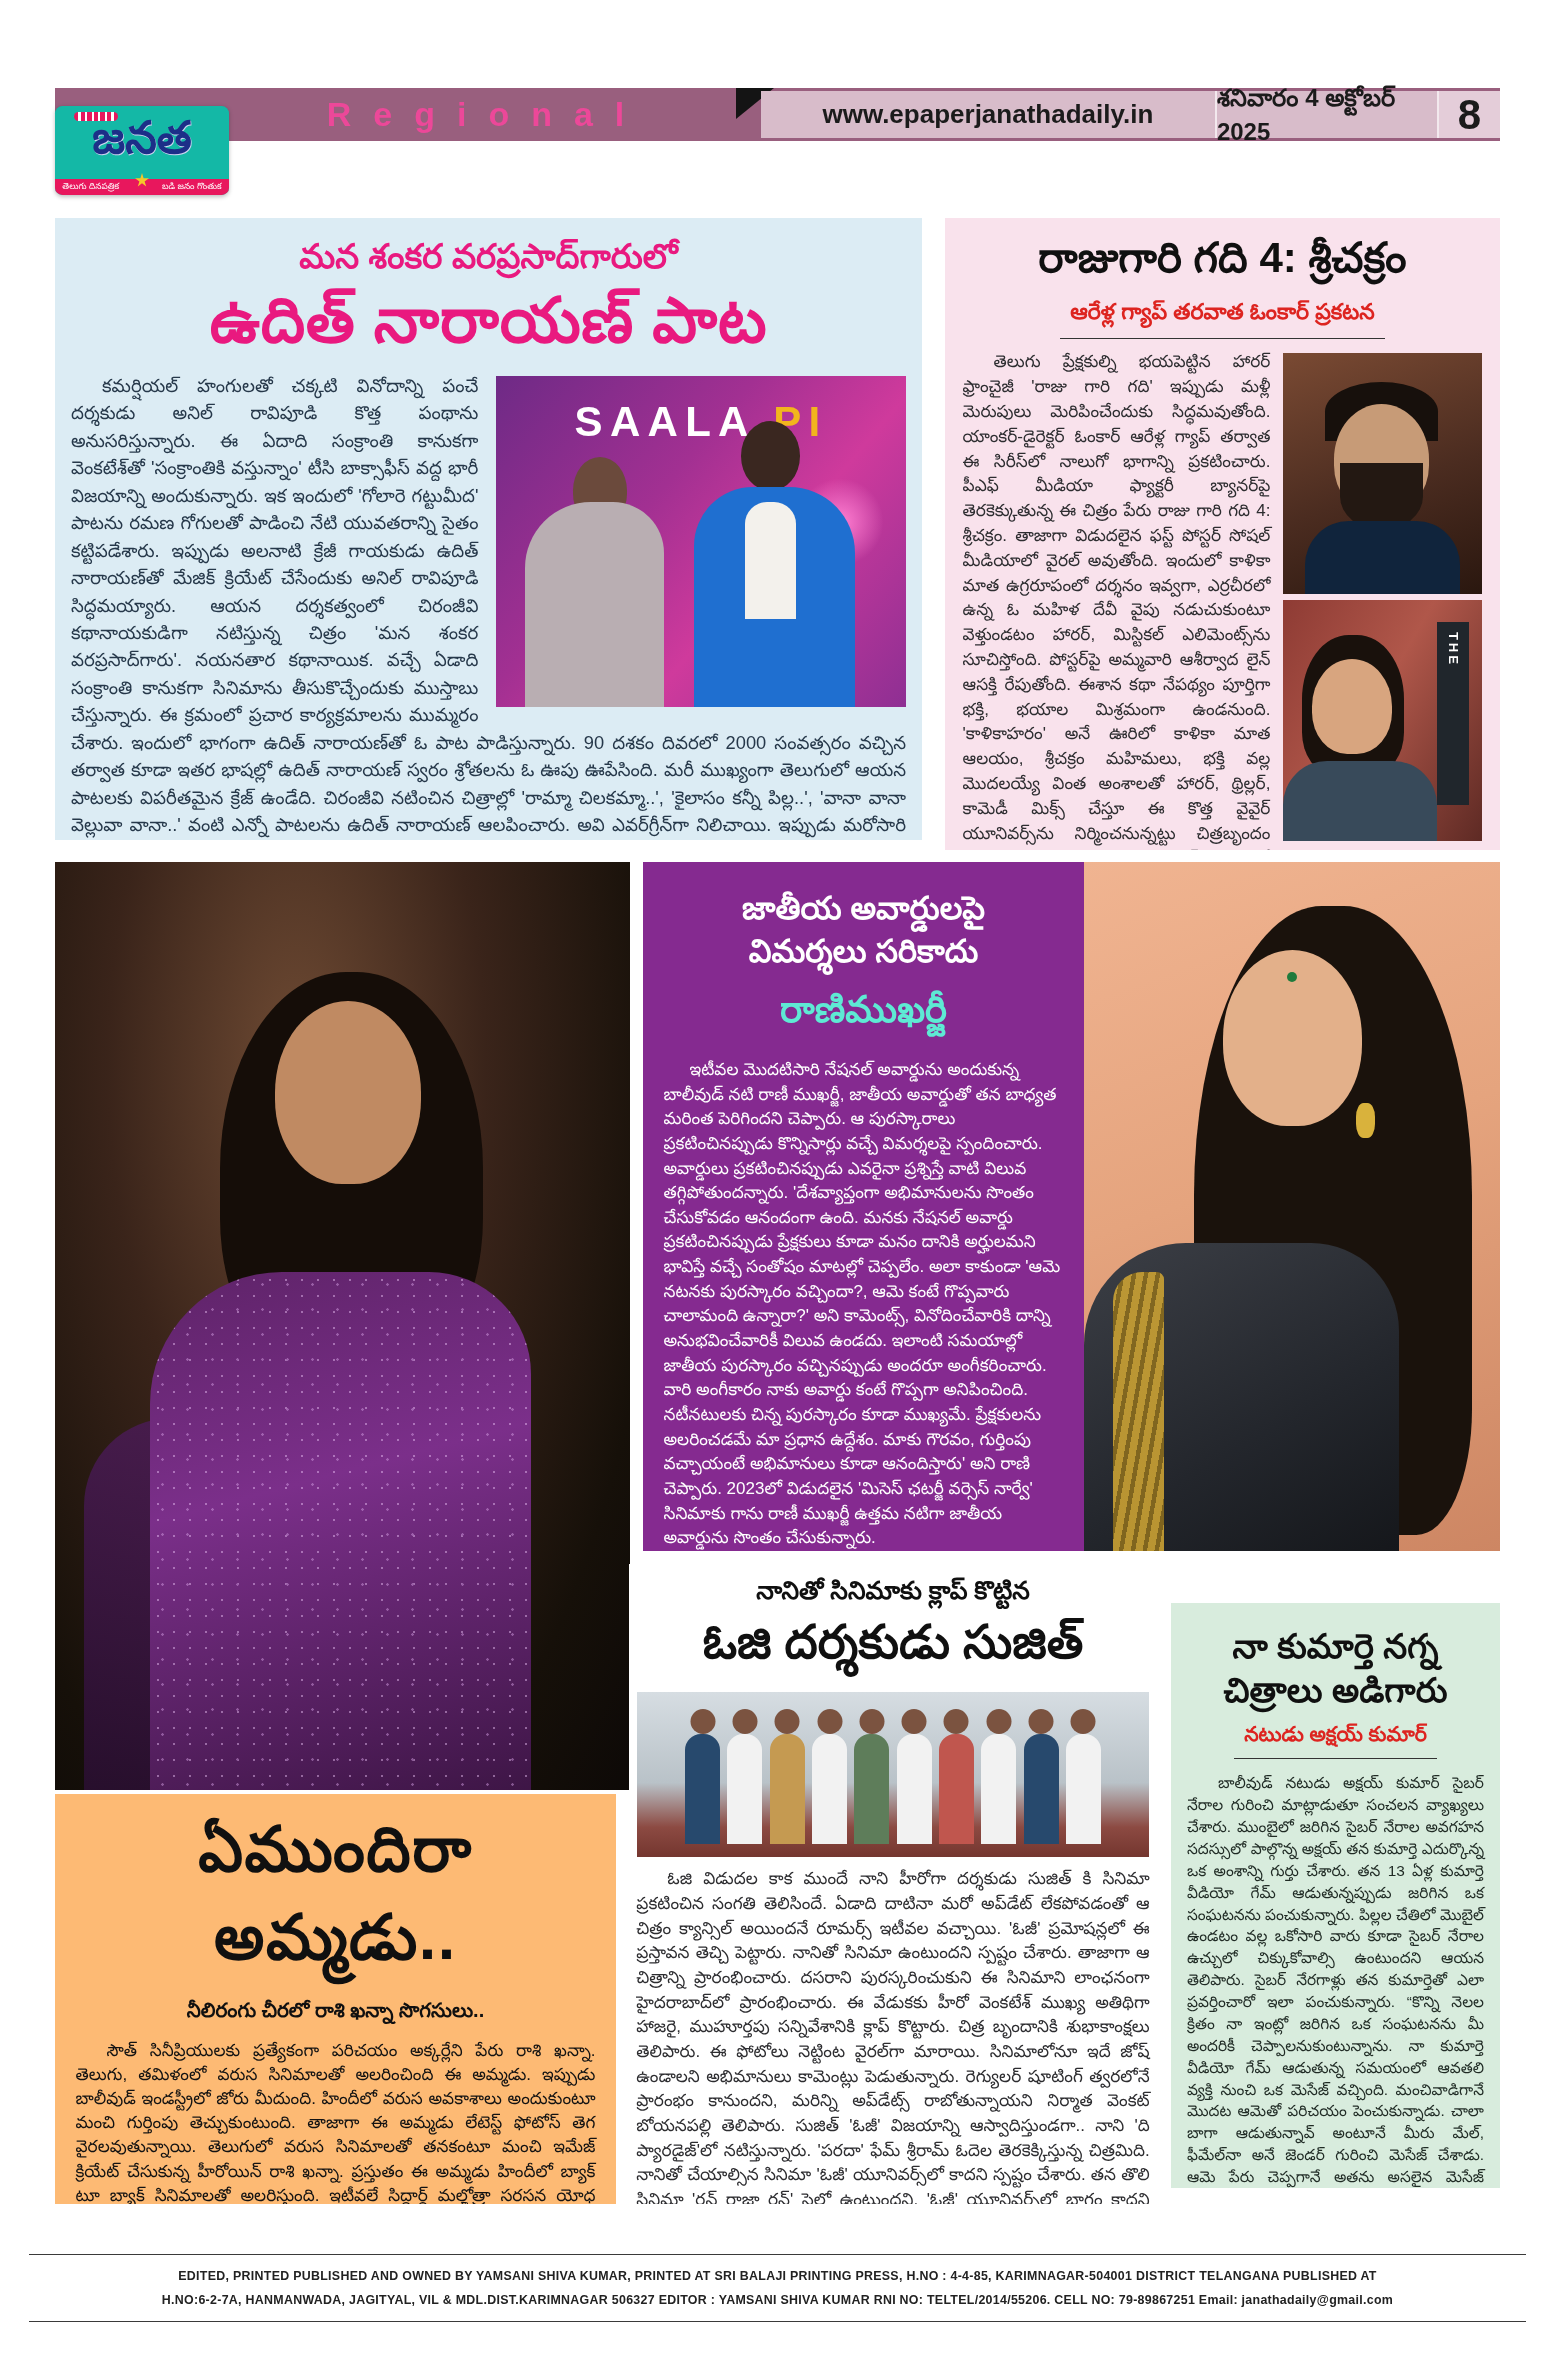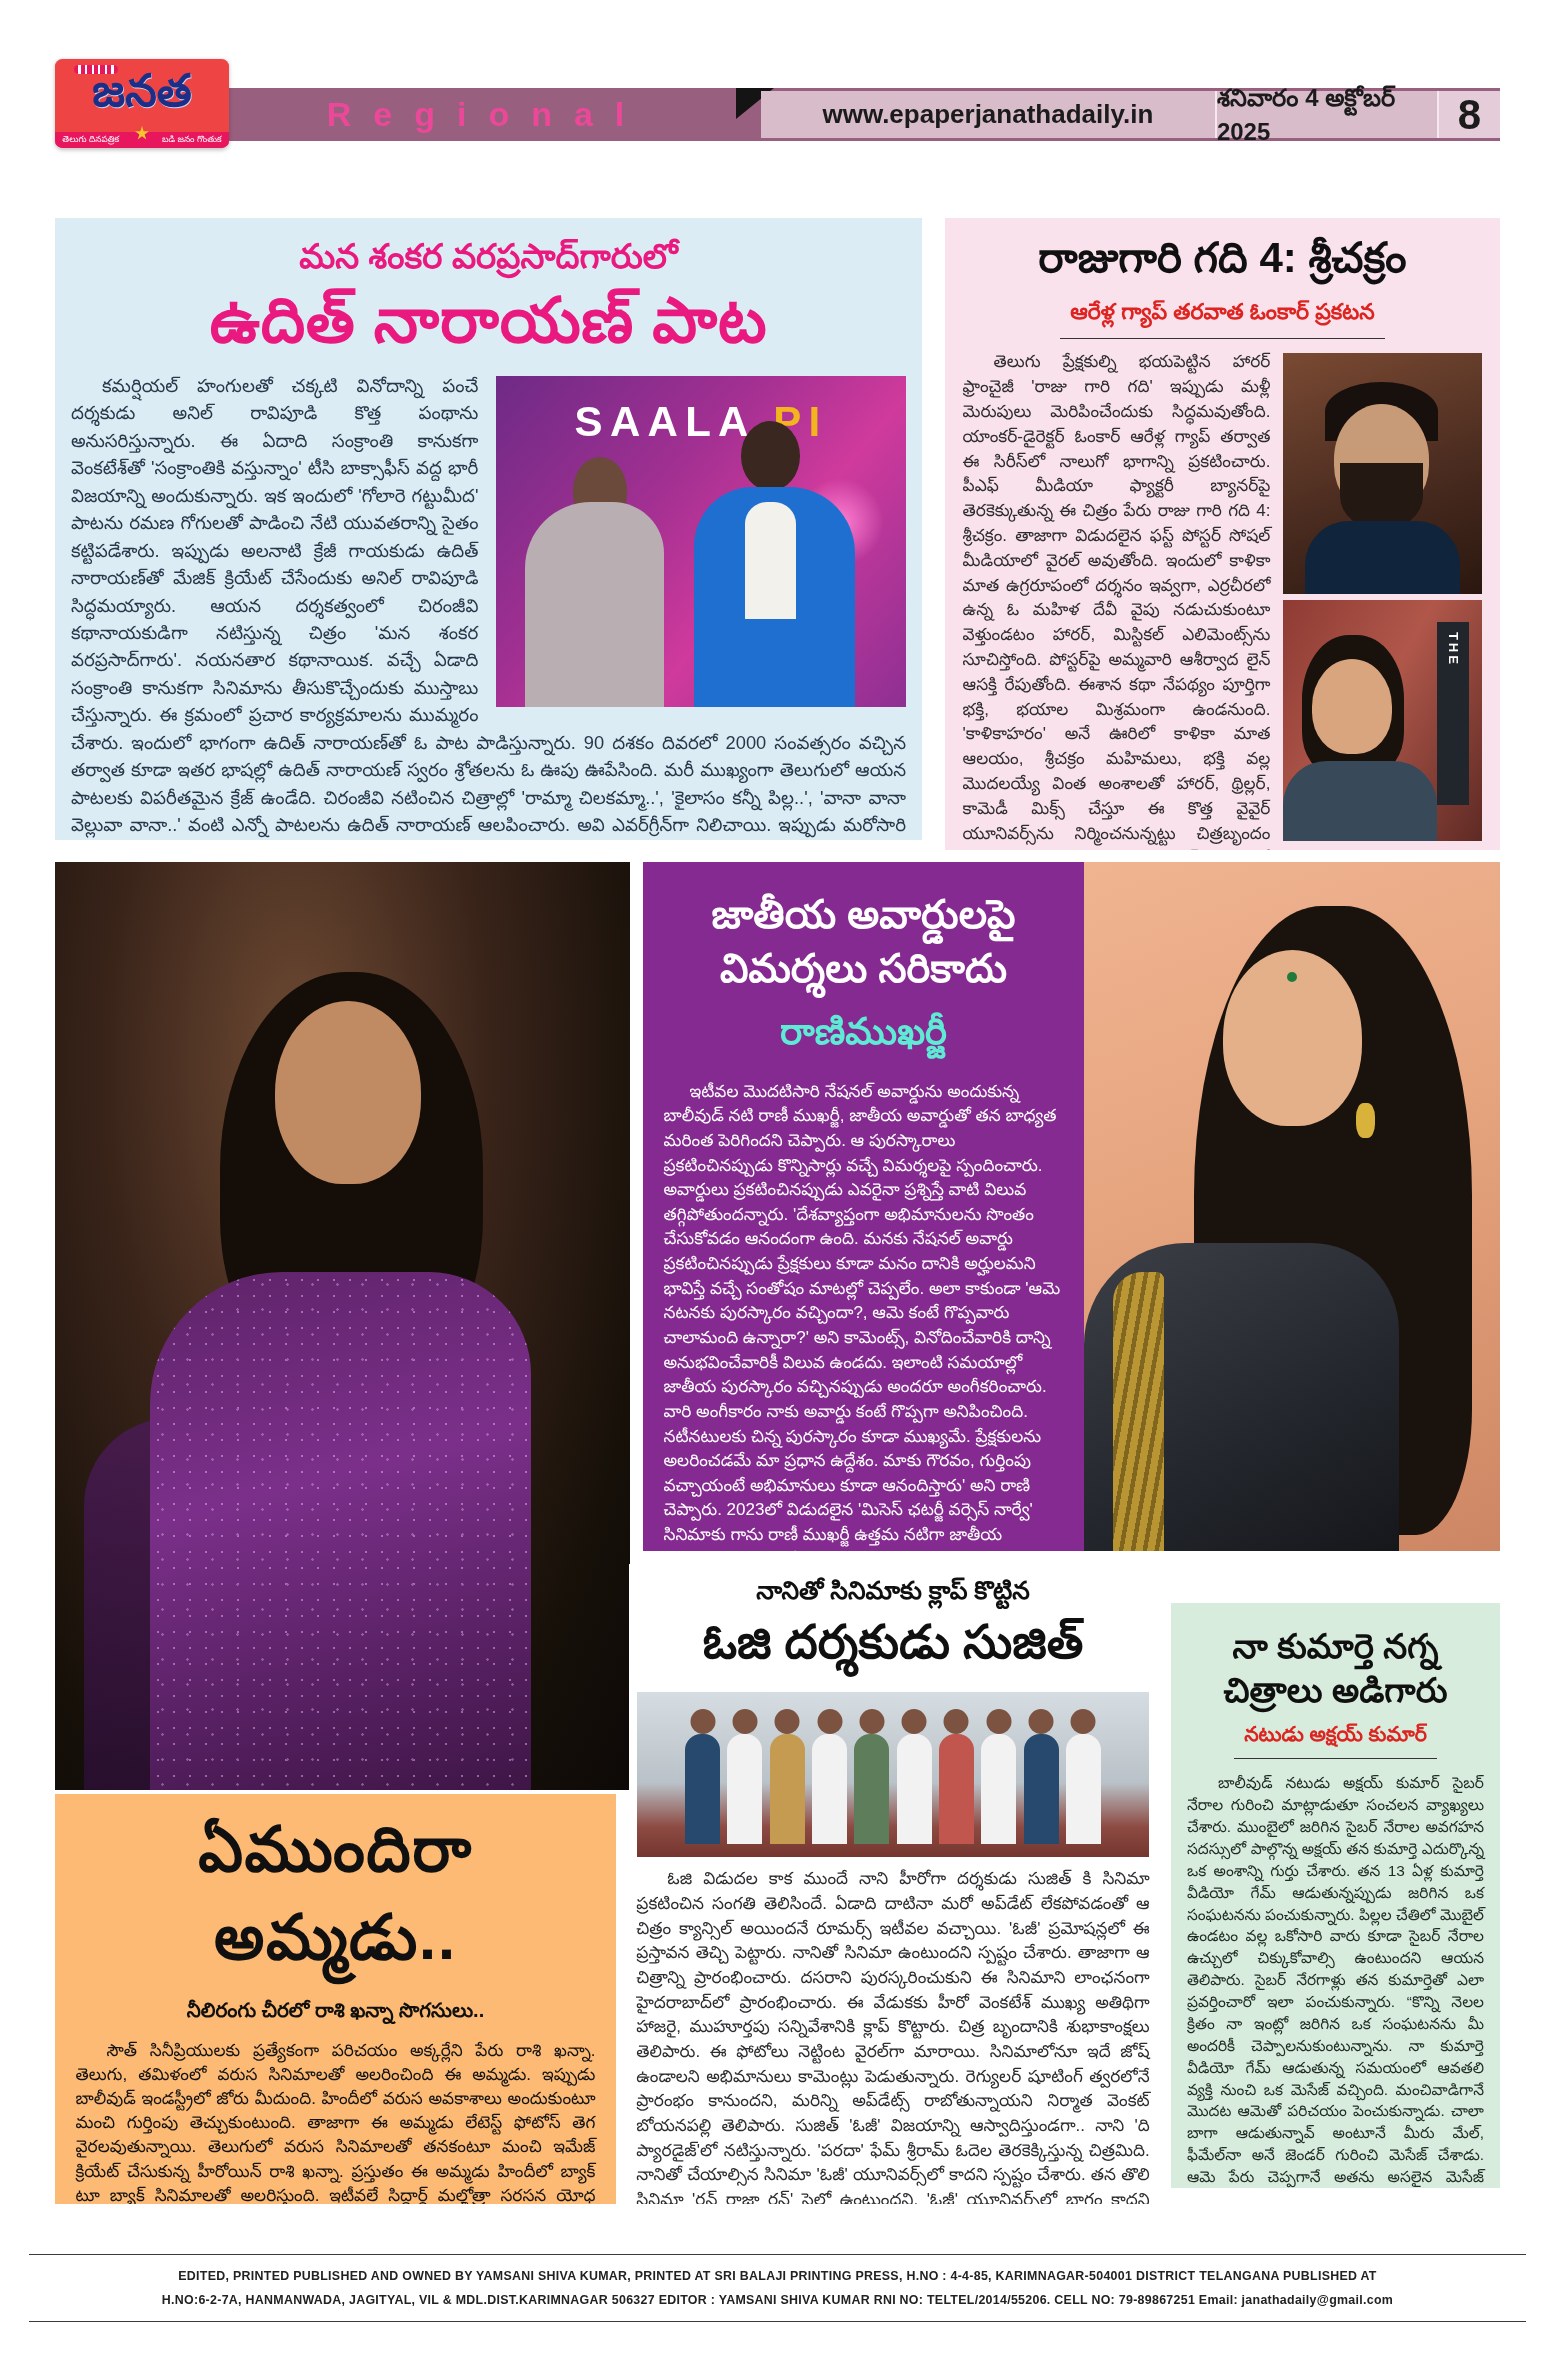--- a/index.html
+++ b/index.html
@@ -10,21 +10,21 @@
   
   .band{background:#995f7e;}
   .regional{color:#ec4899;font-weight:bold;font-size:34px;line-height:53px;letter-spacing:22px;text-align:center;}
   .fold{width:0;height:0;border-top:31px solid #141414;border-right:38px solid transparent;}
   .strip{background:#d8bcca;display:flex;align-items:stretch;}
   .strip .cell{display:flex;align-items:center;justify-content:center;color:#1b1b1b;}
   .cell-url{flex:1 1 468px;font-size:26px;font-weight:bold;}
   .cell-date{flex:0 0 220px;font-size:24px;font-weight:bold;}
   .vdiv{width:2.2px;background:#f3e9ee;}
   .cell-page{flex:0 0 61px;background:#e4cdd9;color:#8d4a6e;font-size:42px;font-weight:900;}
-  .brand-box{background:#ef4444;border-radius:7.3px;box-shadow:0 1.5px 4.4px rgba(0,0,0,.25);overflow:hidden;z-index:5;}
+  .brand-box{background:#14b8a6;border-radius:7.3px;box-shadow:0 1.5px 4.4px rgba(0,0,0,.25);overflow:hidden;z-index:5;margin-top:47px;}
   .brand-title{color:#1c2f88;font-size:45px;font-weight:900;text-align:center;line-height:63px;
                text-shadow:0.7px 0.7px 0 #cdd4f0;}
   .brand-squiggle{position:absolute;left:19px;top:5.9px;width:44px;height:8.8px;border-radius:5.9px;
                   background:repeating-linear-gradient(90deg,#e8175d 0 4.4px,#ffffff 4.4px 6.6px);}
   .brand-ribbon{position:absolute;left:0;right:0;bottom:0;height:16px;background:#e8175d;color:#ffffff;
                 font-size:8.8px;display:flex;justify-content:space-between;align-items:center;padding:0 7.3px;}
   .brand-star{position:absolute;left:50%;top:-5.9px;transform:translateX(-50%);width:14.6px;height:14.6px;background:#f6c62a;
               clip-path:polygon(50% 0,61% 35%,98% 35%,68% 57%,79% 91%,50% 70%,21% 91%,32% 57%,2% 35%,39% 35%);}
 
   
@@ -86,21 +86,21 @@
   .rs-dress{position:absolute;left:95px;top:410px;width:381px;height:527px;border-radius:132px 102px 0 0;
             background:linear-gradient(165deg,#5e2368 0%,#7b2f8a 40%,#3c1544 100%);}
   .rs-sparkle{position:absolute;left:95px;top:410px;width:381px;height:527px;border-radius:132px 102px 0 0;
               background-image:radial-gradient(#d9a2e8 1.1px,transparent 1.5px),radial-gradient(#f0c7fa 0.9px,transparent 1.5px);
               background-size:25px 25px,16px 16px;opacity:.45;}
   .rs-drape{position:absolute;left:29px;top:556px;width:190px;height:372px;background:linear-gradient(#4a1b55,#2b0f33);
             border-radius:88px 29px 0 0;opacity:.85;}
 
   
   #art-rani{background:#852a90;padding:25px 20.5px 14.6px;}
-  #art-rani .t{color:#ffffff;font-size:40px;font-weight:900;text-align:center;line-height:1.35;}
+  #art-rani .t{color:#ffffff;font-size:32px;font-weight:900;text-align:center;line-height:1.35;}
   #art-rani .sub{color:#5eead4;font-size:37px;font-weight:900;text-align:center;margin:16px 0 17.6px;}
   #art-rani .body-txt{color:#ffffff;font-size:17px;line-height:1.45;text-align:left;}
   #art-rani .body-txt p{text-indent:26px;}
 
   
   #photo-rani{background:linear-gradient(160deg,#f0b491 0%,#e5a47e 45%,#cd8663 100%);overflow:hidden;}
   .rn-hair{position:absolute;left:110px;top:44px;width:278px;height:629px;border-radius:46% 46% 20% 20%;background:#1a120c;}
   .rn-face{position:absolute;left:139px;top:88px;width:139px;height:176px;border-radius:50% 50% 46% 46%;background:#e3b08a;}
   .rn-bindi{position:absolute;left:203px;top:110px;width:10.2px;height:10.2px;border-radius:50%;background:#1f7a3c;}
   .rn-earring{position:absolute;left:272px;top:241px;width:19px;height:35px;border-radius:40%;background:#d9b23c;}

